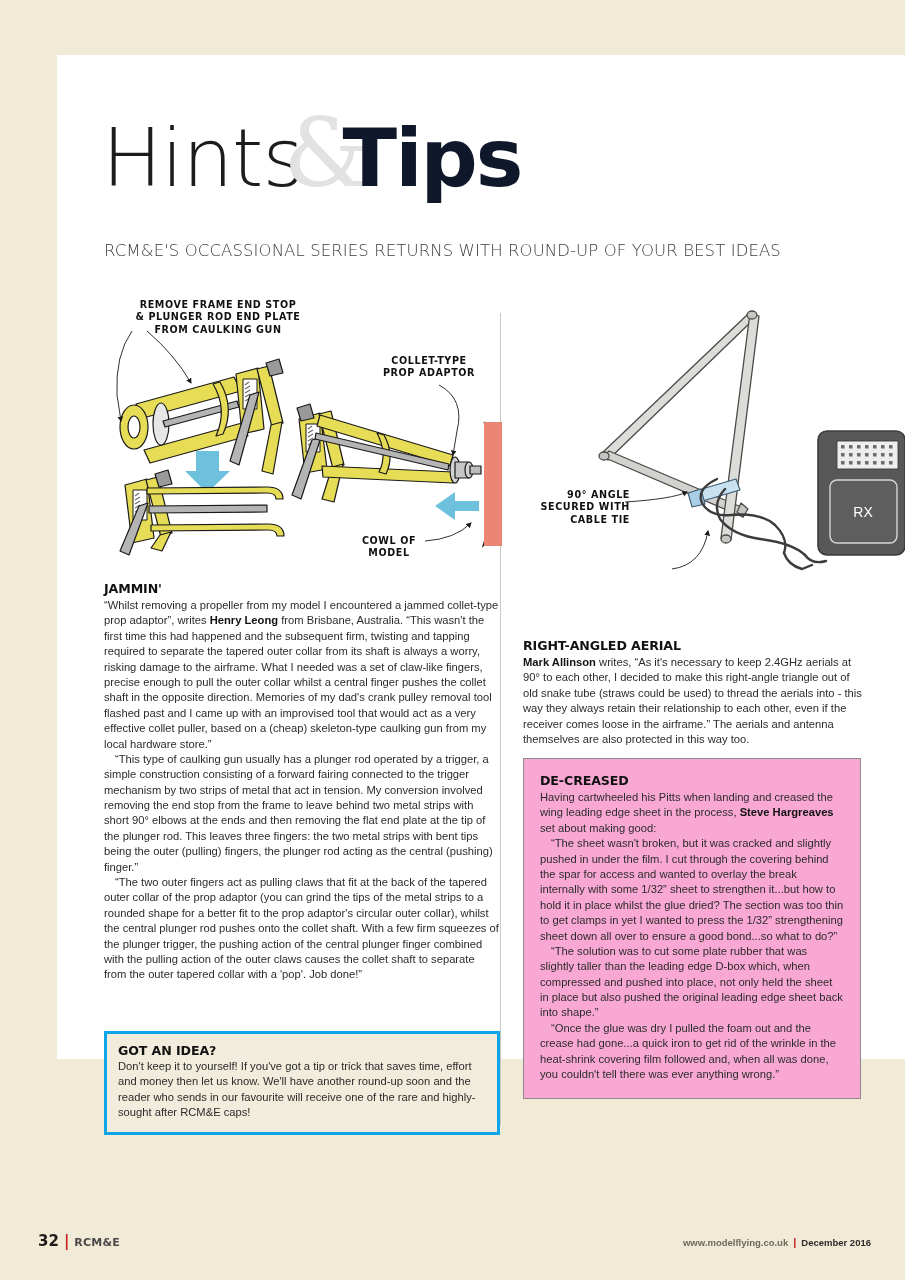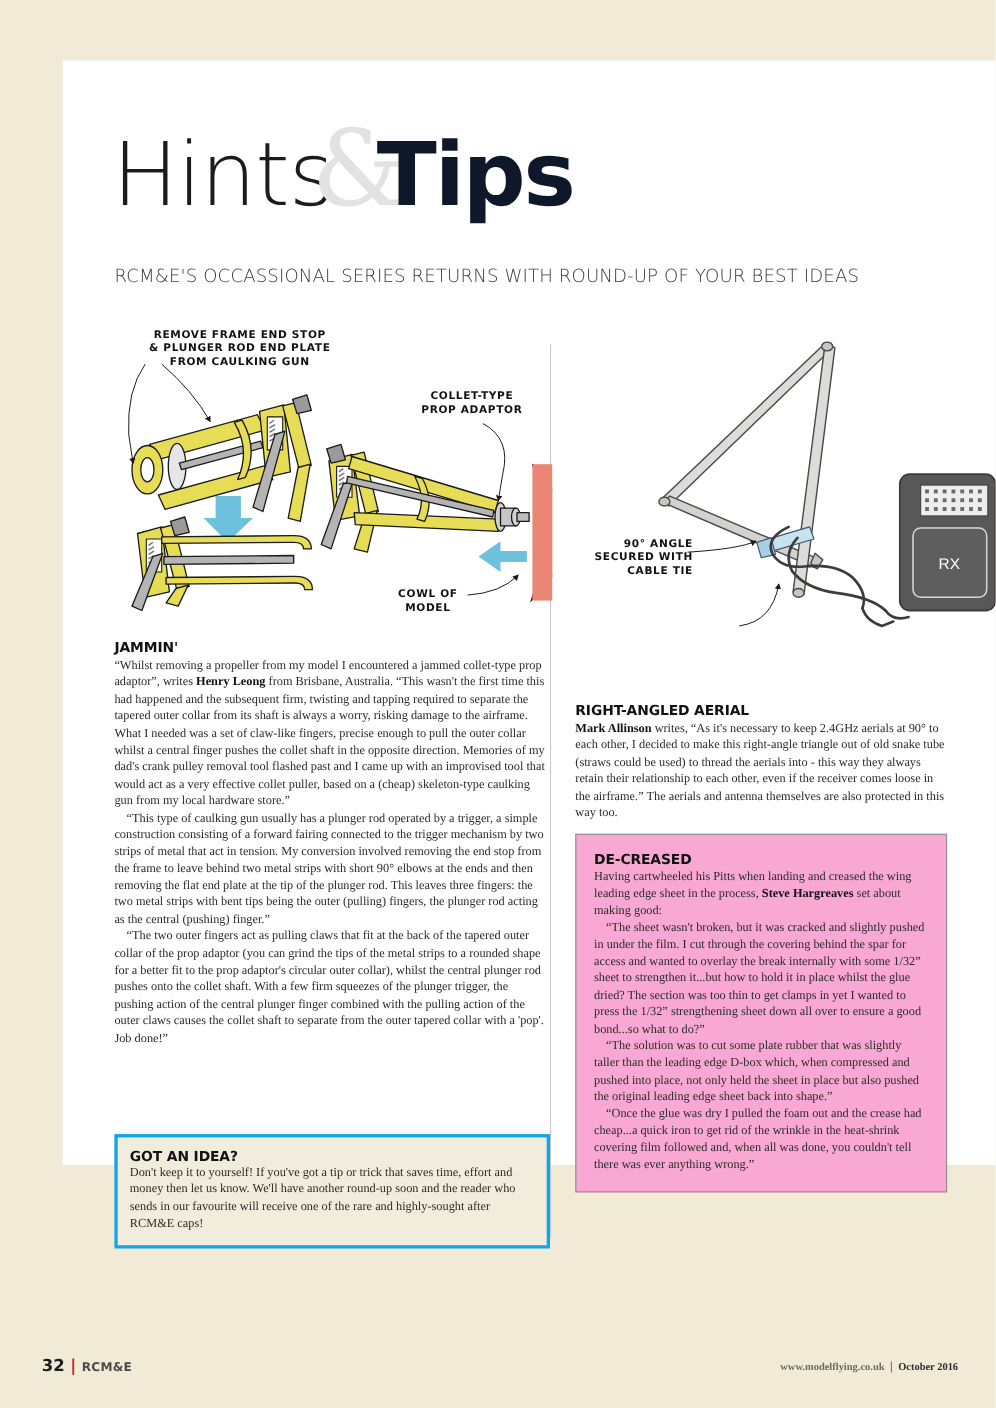--- a/index.html
+++ b/index.html
@@ -100,21 +100,21 @@
   .col { position: absolute; }
   .sec-head {
     font-family: "DejaVu Sans", sans-serif;
     font-weight: bold;
     font-size: 12.6px;
     letter-spacing: -0.1px;
     color: #111;
     margin-bottom: 2px;
   }
   .body-p {
-    font-family: Liberation Serif, serif;
+    font-family: Liberation Sans, sans-serif;
     font-size: 11.2px;
     line-height: 1.375;
     color: #2b2b2b;
     text-align: left;
   }
   .body-p + .body-p { text-indent: 11px; }
   .body-p b { font-weight: bold; color: #111; }
 
   
   #got-idea-box {
@@ -153,21 +153,21 @@
   #footer-left .bar { color: #cc2229; font-weight: bold; font-size: 15px; }
   #footer-left .mag { font-weight: bold; font-size: 11px; color: #4a4a4a; letter-spacing: 0.2px; }
 
   #footer-right {
     position: absolute;
     right: 34px;
     bottom: 32px;
     display: flex;
     align-items: baseline;
     gap: 5px;
-    font-family: Liberation Serif, serif;
+    font-family: Liberation Sans, sans-serif;
   }
   #footer-right .site { font-weight: bold; font-size: 9.5px; color: #6e6a5c; }
   #footer-right .bar { color: #cc2229; font-weight: bold; font-size: 11px; }
   #footer-right .issue { font-weight: bold; font-size: 9.5px; color: #2b2b2b; }
 </style>
 </head>
 <body>
 
 <div id="page-sheet">
 
@@ -386,28 +386,28 @@
     </p>
   </div>
 
   <div id="decreased-box">
     <div class="sec-head">DE-CREASED</div>
     <p class="body-p">
       <span>Having cartwheeled his Pitts when landing and creased the wing leading edge sheet in the process, </span><b>Steve Hargreaves</b><span> set about making good:</span>
     </p>
     <p class="body-p">“The sheet wasn't broken, but it was cracked and slightly pushed in under the film. I cut through the covering behind the spar for access and wanted to overlay the break internally with some 1/32” sheet to strengthen it...but how to hold it in place whilst the glue dried? The section was too thin to get clamps in yet I wanted to press the 1/32” strengthening sheet down all over to ensure a good bond...so what to do?”</p>
     <p class="body-p">“The solution was to cut some plate rubber that was slightly taller than the leading edge D-box which, when compressed and pushed into place, not only held the sheet in place but also pushed the original leading edge sheet back into shape.”</p>
-    <p class="body-p">“Once the glue was dry I pulled the foam out and the crease had cheap...a quick iron to get rid of the wrinkle in the heat-shrink covering film followed and, when all was done, you couldn't tell there was ever anything wrong.”</p>
+    <p class="body-p">“Once the glue was dry I pulled the foam out and the crease had gone...a quick iron to get rid of the wrinkle in the heat-shrink covering film followed and, when all was done, you couldn't tell there was ever anything wrong.”</p>
   </div>
 
 </div>
 
 <div id="footer-left">
   <span class="pg">32</span>
   <span class="bar">|</span>
   <span class="mag">RCM&amp;E</span>
 </div>
 
 <div id="footer-right">
   <span class="site">www.modelflying.co.uk</span>
   <span class="bar">|</span>
-  <span class="issue">October 2016</span>
+  <span class="issue">December 2016</span>
 </div>
 
 </body></html>

